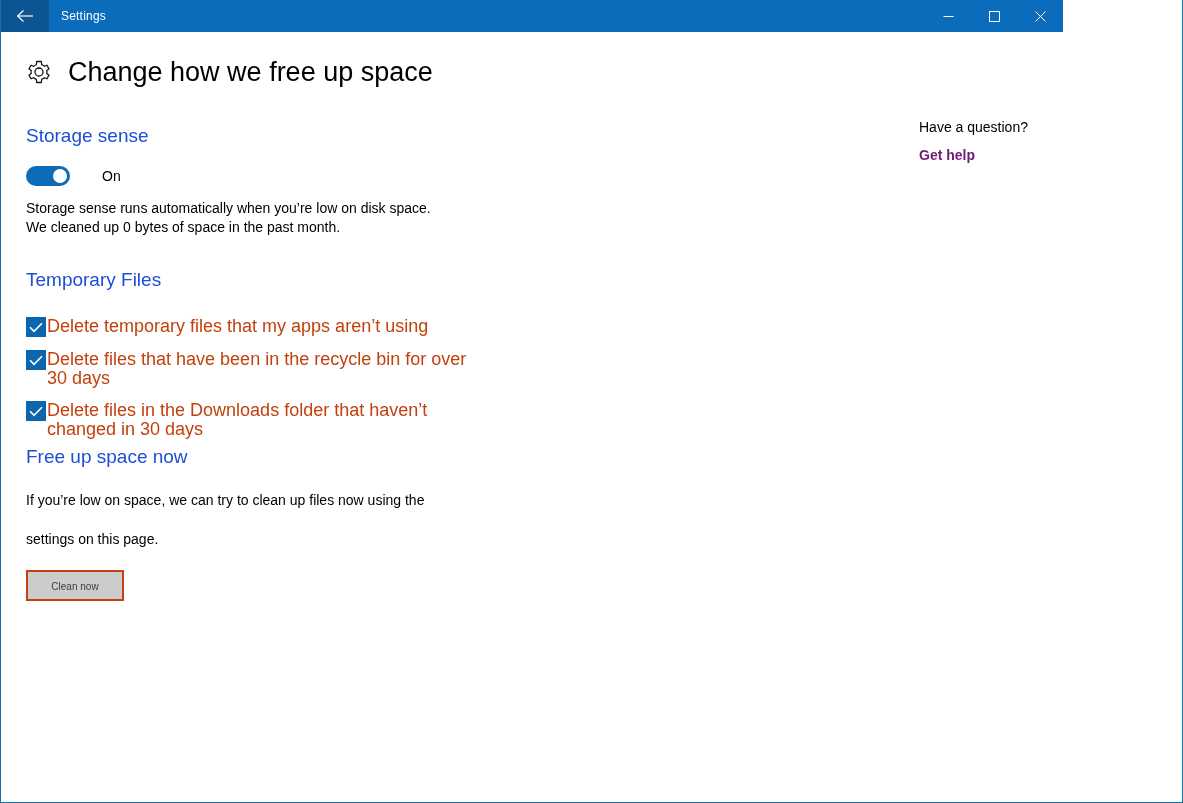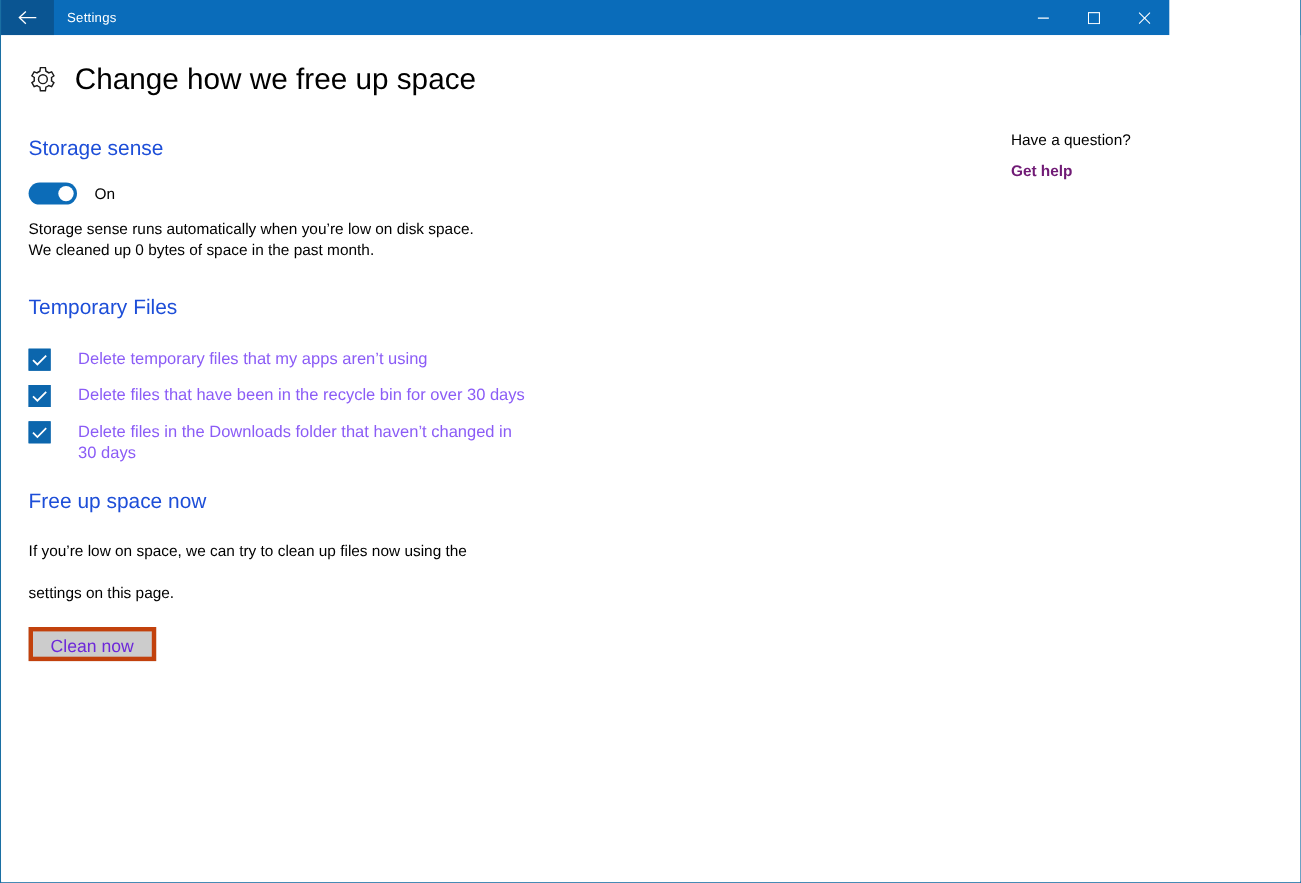--- a/index.html
+++ b/index.html
@@ -137,21 +137,21 @@
   #storage-sense-toggle .knob {
     position: absolute;
     top: 3px;
     left: 27px;
     width: 14px;
     height: 14px;
     border-radius: 50%;
     background: #ffffff;
   }
   #toggle-label {
-    margin-left: 16px;
+    margin-left: 32px;
     font-size: 14px;
     color: #000000;
     line-height: 19px;
   }
 
   
   #checkbox-list {
     position: absolute;
     left: 25px;
     top: 285px;
@@ -170,40 +170,40 @@
     box-sizing: border-box;
     background: #0c66ad;
     border: 1px solid #0c66ad;
     display: flex;
     align-items: center;
     justify-content: center;
     margin-top: 0px;
   }
   .checkbox-box svg { display: block; }
   .checkbox-label {
-    margin-left: 25px;
-    font-size: 15px;
-    line-height: 19px;
-    color: #8b5cf6;
+    margin-left: 1px;
+    font-size: 18px;
+    line-height: 19px;
+    color: #c2410c;
     max-width: 420px;
   }
 
   
   #clean-now-button {
     position: absolute;
     left: 25px;
     top: 538px;
     min-width: 98px;
     height: 31px;
     padding: 0 16px;
     background: #cccccc;
-    border: 4px solid #c2410c;
-    color: #6d28d9;
+    border: 2px solid #c2410c;
+    color: #404040;
     font-family: "Liberation Sans", sans-serif;
-    font-size: 16px;
+    font-size: 10px;
     line-height: 29px;
     text-align: center;
     cursor: default;
     box-sizing: border-box;
   }
 
   
   #help-panel {
     position: absolute;
     left: 918px;

